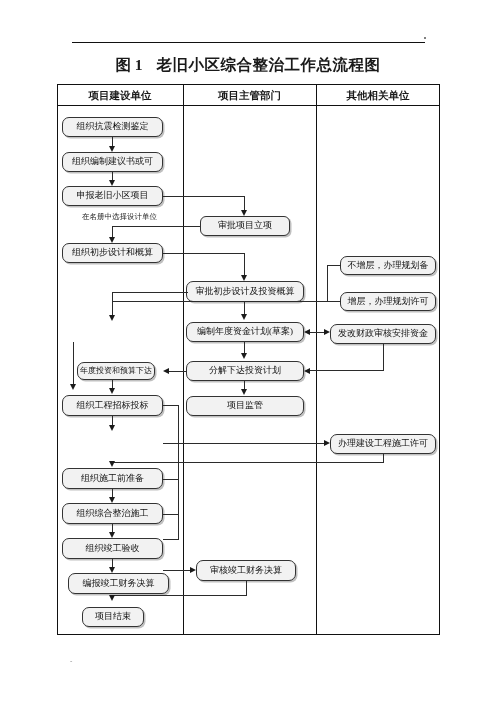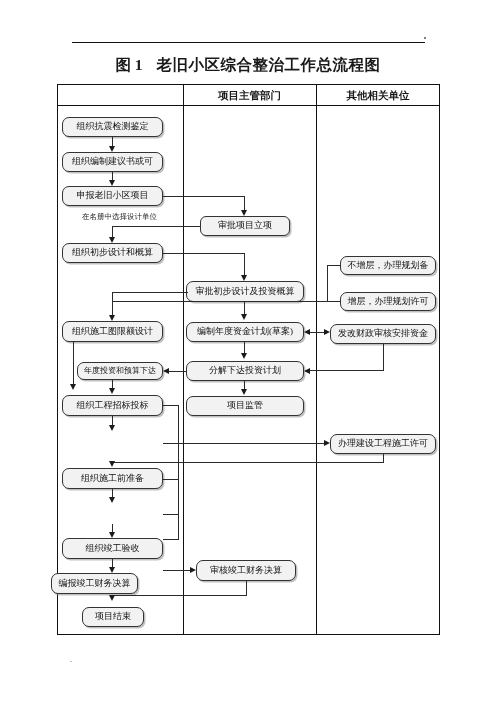--- a/index.html
+++ b/index.html
@@ -77,33 +77,34 @@
 
   <div class="title">
     <span class="num">图 1</span><span class="gap"></span><span>老旧小区综合整治工作总流程图</span>
   </div>
 
   <div class="frame"></div>
   <div class="hdr-sep"></div>
   <div class="vdiv d1"></div>
   <div class="vdiv d2"></div>
 
+  <div class="colhdr c1">项目建设单位</div>
   <div class="colhdr c2">项目主管部门</div>
   <div class="colhdr c3">其他相关单位</div>
 
   <div class="node" style="left:62px;top:117px;width:101px;height:20px;">组织抗震检测鉴定</div>
   <div class="node" style="left:62px;top:152px;width:101px;height:20px;">组织编制建议书或可</div>
   <div class="node" style="left:62px;top:186px;width:101px;height:20px;">申报老旧小区项目</div>
   <div class="node" style="left:62px;top:243px;width:101px;height:20px;">组织初步设计和概算</div>
-  <div class="node" style="left:62px;top:321px;width:101px;height:21px;">组织施工图限额设计</div>
-  <div class="node small" style="left:77px;top:362px;width:86px;height:18px;">年度投资和预算下达</div>
+  <div class="node small" style="left:77px;top:362px;width:78px;height:18px;">年度投资和预算下达</div>
   <div class="node" style="left:62px;top:395px;width:101px;height:21px;">组织工程招标投标</div>
   <div class="node" style="left:62px;top:468px;width:101px;height:21px;">组织施工前准备</div>
+  <div class="node" style="left:62px;top:503px;width:101px;height:21px;">组织综合整治施工</div>
   <div class="node" style="left:62px;top:538px;width:101px;height:21px;">组织竣工验收</div>
-  <div class="node" style="left:51px;top:573px;width:87px;height:21px;">编报竣工财务决算</div>
+  <div class="node" style="left:68px;top:573px;width:101px;height:21px;">编报竣工财务决算</div>
   <div class="node" style="left:82px;top:607px;width:62px;height:20px;">项目结束</div>
 
   <div class="node" style="left:200px;top:216px;width:90px;height:20px;border-radius:6px;">审批项目立项</div>
   <div class="node" style="left:186px;top:281px;width:118px;height:21px;">审批初步设计及投资概算</div>
   <div class="node" style="left:186px;top:322px;width:118px;height:20px;">编制年度资金计划(草案)</div>
   <div class="node" style="left:186px;top:396px;width:118px;height:20px;">项目监管</div>
   <div class="node" style="left:186px;top:361px;width:118px;height:20px;">分解下达投资计划</div>
   <div class="node" style="left:196px;top:560px;width:100px;height:21px;">审核竣工财务决算</div>
 
   <div class="node" style="left:340px;top:256px;width:96px;height:19px;">不增层，办理规划备</div>

